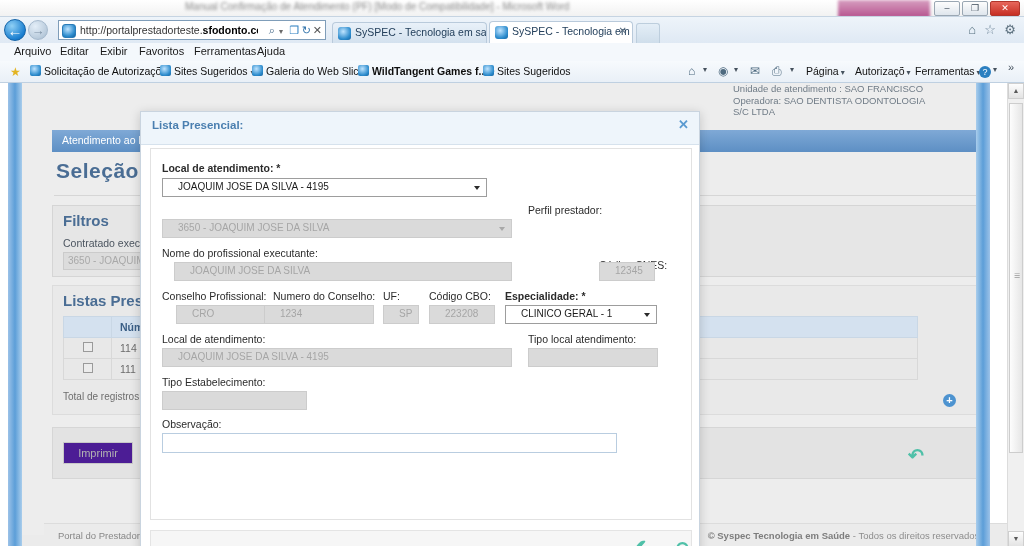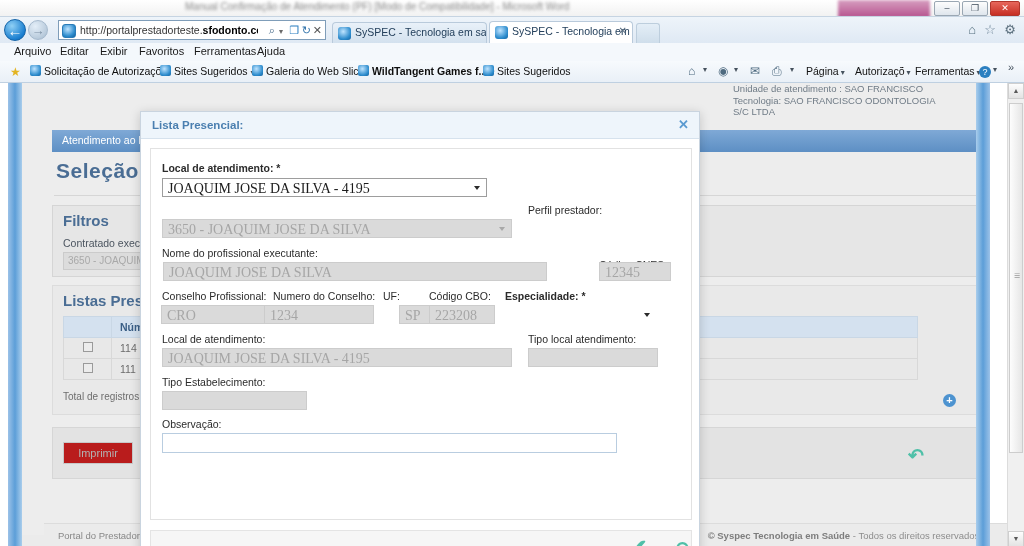--- a/index.html
+++ b/index.html
@@ -248,21 +248,21 @@
     text-align:center; font-weight:bold;
   }
 
   
   #panel-actions {
     position:absolute; left:30px; top:344px; width:930px; height:52px;
     background:#e3e3e3; border:1px solid #d6d6d6;
   }
   #btn-imprimir {
     position:absolute; left:10px; top:14px; width:70px; height:22px;
-    background:#b91c1c; border:1px solid #c8c8c8;
+    background:#4c1d95; border:1px solid #c8c8c8;
     color:#b2b2b2; font-size:11px; text-align:center; line-height:20px;
   }
   #back-arrow-page {
     position:absolute; left:855px; top:16px;
     font-size:19px; color:#4fc0a8; font-weight:bold;
   }
 
   
   #page-footer {
     position:absolute; left:22px; bottom:0px; width:966px; height:24px;
@@ -297,21 +297,21 @@
   #sb-grip { position:absolute; left:4px; top:168px; font-size:7px; color:#9a9a9a;}
 
   
   #modal {
     position:absolute; left:140px; top:28px; width:560px; height:450px;
     background:#ffffff;
     border:1px solid #c9d4df;
     box-shadow: 0 2px 10px rgba(0,0,0,0.18);
   }
   #modal-header {
-    position:absolute; left:0; top:0; width:558px; height:27px;
+    position:absolute; left:0; top:0; width:558px; height:33px;
     background:#eef5fb; border-bottom:1px solid #d6e2ed;text-align:right;
   }
   #modal-title {
     position:absolute; left:11px; top:7px;
     font-size:11.5px; font-weight:bold; color:#4a7fb0;
   }
   #modal-close {
     position:absolute; right:10px; top:5px;
     font-size:13px; color:#5a9ad0; font-weight:bold;
   }
@@ -319,22 +319,22 @@
     position:absolute; left:9px; top:36px; width:542px; height:372px;
     border:1px solid #e2e2e2; background:#fff;
   }
   .fld-label {
     position:absolute; font-size:10.5px; color:#2b2b2b;
   }
   .fld-label.req { font-weight:bold; }
   .inp {
     position:absolute; height:19px;
     border:1px solid #9d9d9d; background:#fff;
-    font-size:14px; color:#1c1c1c;
-    padding:2px 5px; white-space:nowrap; overflow:hidden;font-family:Liberation Serif, serif;
+    font-size:10px; color:#1c1c1c;
+    padding:2px 15px; white-space:nowrap; overflow:hidden;
   }
   .inp.disabled {
     background:#dadada; border:1px solid #cccccc; color:#a6a6a6;
   }
   .inp.plain { border:1px solid #b9cde0; background:#fff; }
   .caret {
     position:absolute; width:0; height:0;
     border-left:3.5px solid transparent;
     border-right:3.5px solid transparent;
     border-top:4px solid #2b2b2b;
@@ -444,21 +444,21 @@
       <span class="cmd" style="left:1008px; top:0px; font-size:11px; color:#46525e">»</span>
     </div>
 
     <div id="viewport">
 
       <div id="page-bg">
         <div id="page-inner">
 
           <div id="page-header-info">
             <div>Unidade de atendimento : SAO FRANCISCO</div>
-            <div>Tecnologia: SAO FRANCISCO ODONTOLOGIA</div>
+            <div>Operadora: SAO DENTISTA ODONTOLOGIA</div>
             <div>S/C LTDA</div>
           </div>
 
           <div id="blue-topbar">
             <span>Atendimento ao beneficiário</span>
           </div>
 
           <div id="page-title">Seleção de</div>
           <div id="hr-title"></div>
 
@@ -535,50 +535,53 @@
           <span class="caret" style="left:323px; top:37px"></span>
 
           <div class="inp disabled" style="left:11px; top:70px; width:350px">
             <span>3650 - JOAQUIM JOSE DA SILVA</span>
           </div>
           <span class="caret dim" style="left:348px; top:78px"></span>
 
           <span class="fld-label" style="left:377px; top:55px">Perfil prestador:</span>
 
           <span class="fld-label" style="left:11px; top:98px">Nome do profissional executante:</span>
-          <div class="inp disabled" style="left:12px; top:113px; width:384px">
+          <div class="inp disabled" style="left:23px; top:113px; width:338px">
             <span>JOAQUIM JOSE DA SILVA</span>
           </div>
 
           <span class="fld-label" style="left:448px; top:110px">Código CNES:</span>
-          <div class="inp disabled" style="left:448px; top:113px; width:72px">
+          <div class="inp disabled" style="left:448px; top:113px; width:56px">
             <span>12345</span>
           </div>
 
           <span class="fld-label" style="left:11px; top:141px">Conselho Profissional:</span>
-          <div class="inp disabled" style="left:10px; top:156px; width:105px">
+          <div class="inp disabled" style="left:25px; top:156px; width:105px">
             <span>CRO</span>
           </div>
 
           <span class="fld-label" style="left:122px; top:141px">Numero do Conselho:</span>
           <div class="inp disabled" style="left:113px; top:156px; width:110px">
             <span>1234</span>
           </div>
 
           <span class="fld-label" style="left:232px; top:141px">UF:</span>
-          <div class="inp disabled" style="left:248px; top:156px; width:44px">
+          <div class="inp disabled" style="left:232px; top:156px; width:36px">
             <span>SP</span>
           </div>
 
           <span class="fld-label" style="left:278px; top:141px">Código CBO:</span>
           <div class="inp disabled" style="left:278px; top:156px; width:66px">
             <span>223208</span>
           </div>
 
           <span class="fld-label req" style="left:354px; top:141px">Especialidade: *</span>
+          <div class="inp" style="left:354px; top:156px; width:152px">
+            <span>CLINICO GERAL - 1</span>
+          </div>
           <span class="caret" style="left:493px; top:164px"></span>
 
           <span class="fld-label" style="left:11px; top:184px">Local de atendimento:</span>
           <div class="inp disabled" style="left:11px; top:199px; width:350px">
             <span>JOAQUIM JOSE DA SILVA - 4195</span>
           </div>
 
           <span class="fld-label" style="left:377px; top:184px">Tipo local atendimento:</span>
           <div class="inp disabled" style="left:377px; top:199px; width:130px">
             <span></span>

